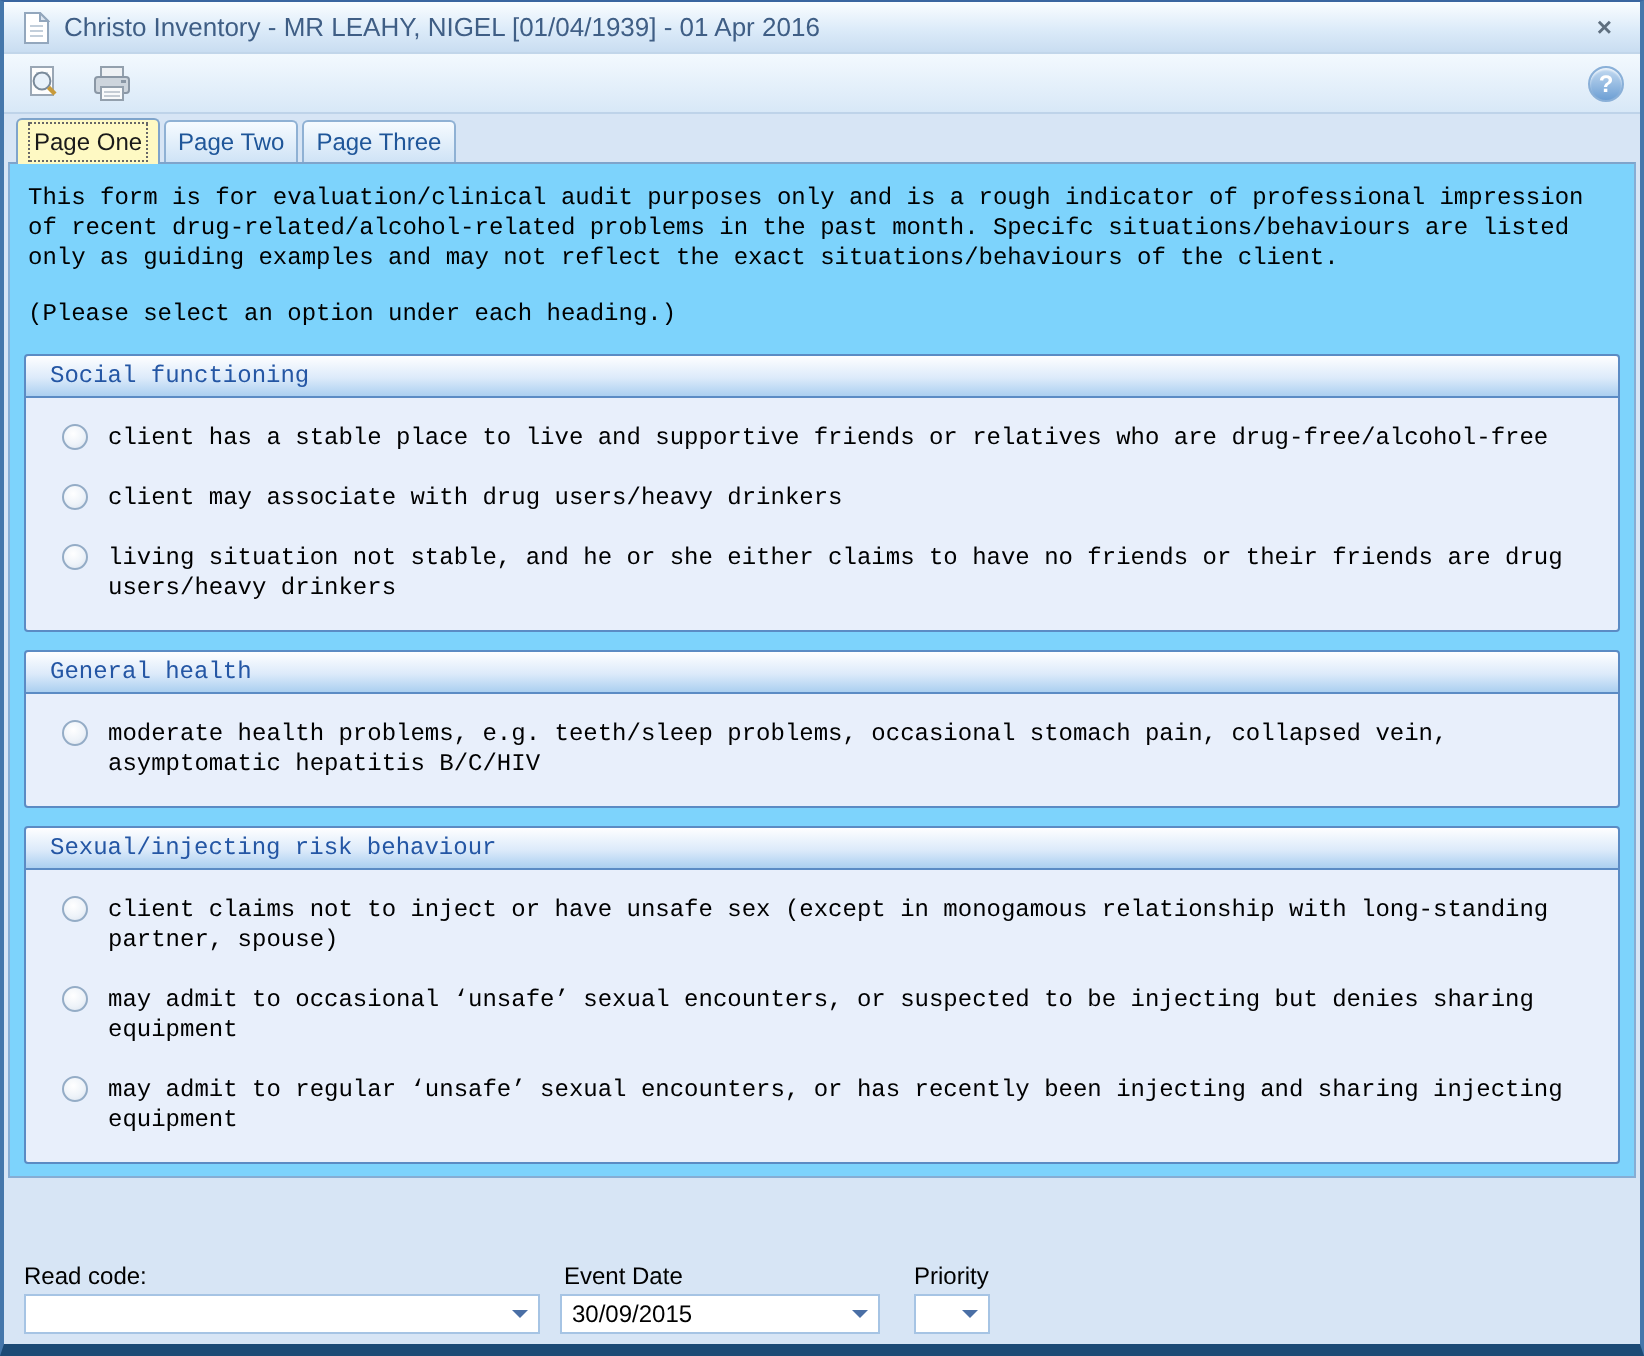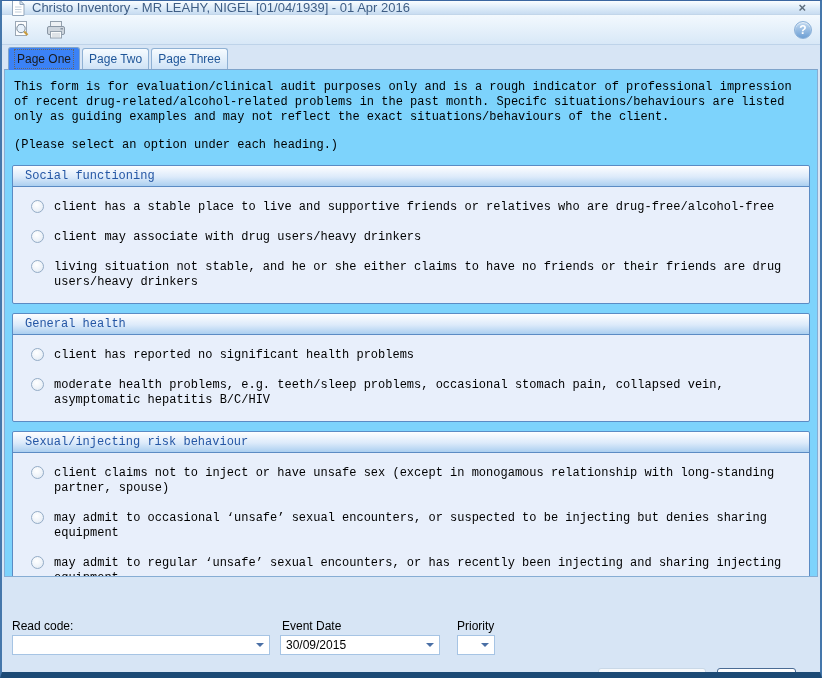--- a/index.html
+++ b/index.html
@@ -7,21 +7,21 @@
 
   .window{
     width:822px; height:678px; position:relative; overflow:hidden;
     border-left:2px solid #4577ab; border-right:2px solid #4577ab;
     border-top:1px solid #3a66a0; border-bottom:6px solid #1c4a75;
     background:#d7e5f5;
   }
 
   
   .titlebar{
-    height:14px; display:flex; align-items:center; gap:7px; padding:0 9px;
+    height:26px; display:flex; align-items:center; gap:7px; padding:0 9px;
     background:linear-gradient(#fafdff,#dcebf9 55%,#c9ddf1);
     border-bottom:1px solid #c2d6ea;
   }
   .title{ flex:1; color:#3f5e85; font-size:13px; white-space:nowrap; overflow:hidden; }
   .close{ color:#5f6f7f; font-size:13px; font-weight:bold; padding:0 5px; cursor:default; }
 
   
   .toolbar{
     height:30px; display:flex; align-items:center; gap:10px; padding:0 8px;
     background:linear-gradient(#f3f9fe,#d8e8f7);
@@ -36,21 +36,21 @@
   }
 
   
   .tabstrip{ height:24px; display:flex; align-items:flex-end; padding-left:6px; gap:2px; }
   .tab{
     height:21px; display:flex; align-items:center; padding:0 6px;
     border:1px solid #8fb1d4; border-bottom:none; border-radius:3px 3px 0 0;
     background:linear-gradient(#f6fbff,#cfe3f6); color:#1f5699; font-size:12px;
   }
   .tab.active{
-    height:23px; background:#3b82f6; color:#1a1a1a; position:relative; z-index:2; margin-bottom:-1px;
+    height:23px; background:#fef9c3; color:#1a1a1a; position:relative; z-index:2; margin-bottom:-1px;
     border-color:#7fa4cb;
   }
   .tab.active .tab-inner{ outline:1px dotted #666; padding:2px 2px; }
 
   
   .panel{
     height:508px; margin:0 2px; background:#7dd3fc;
     border:1px solid #86add4; border-top-color:#7fa4cb;
     padding:8px 6px 4px 6px; overflow:hidden;font-family:Liberation Mono, monospace;
   }
@@ -184,24 +184,20 @@
           <span class="opt-text">living situation not stable, and he or she either claims to have no friends or their friends are drug users/heavy drinkers</span>
         </label>
       </div>
     </div>
 
     <div class="section">
       <div class="sec-head">General health</div>
       <div class="sec-body">
         <label class="opt">
           <span class="radio"></span>
-          <span class="opt-text">client has reported no significant health problems</span>
-        </label>
-        <label class="opt">
-          <span class="radio"></span>
           <span class="opt-text">moderate health problems, e.g. teeth/sleep problems, occasional stomach pain, collapsed vein, asymptomatic hepatitis B/C/HIV</span>
         </label>
       </div>
     </div>
 
     <div class="section">
       <div class="sec-head">Sexual/injecting risk behaviour</div>
       <div class="sec-body">
         <label class="opt">
           <span class="radio"></span>

